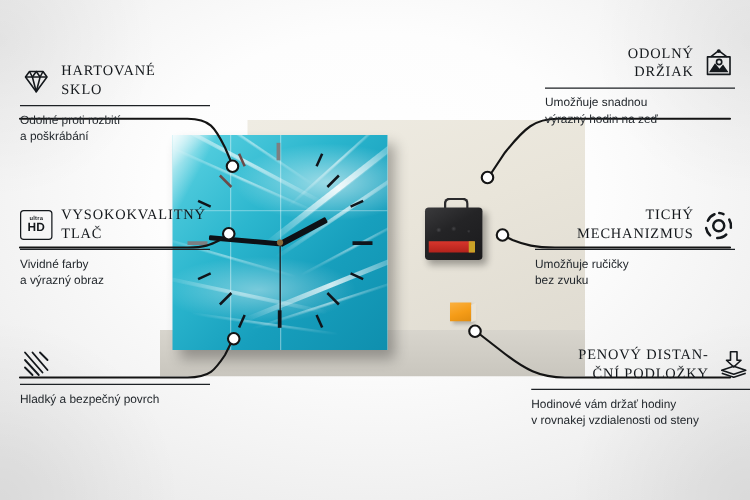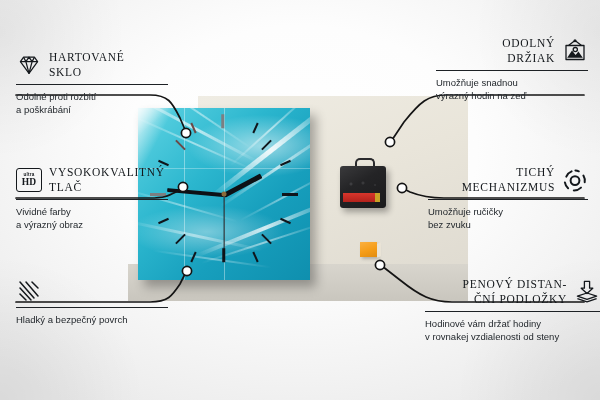--- a/index.html
+++ b/index.html
@@ -260,21 +260,21 @@
     line-height: 1;
   }
   .hd-ultra {
     font-family: "Liberation Sans", sans-serif;
     font-size: 4.6px;
     font-weight: bold;
     letter-spacing: 0.2px;
     color: #14181c;
   }
   .hd-main {
-    font-family: Liberation Serif, serif;
+    font-family: Liberation Sans, sans-serif;
     font-size: 9.5px;
     font-weight: bold;
     letter-spacing: 0.1px;
     color: #14181c;
     margin-top: 0.5px;
   }
 </style>
 </head>
 <body>
 

